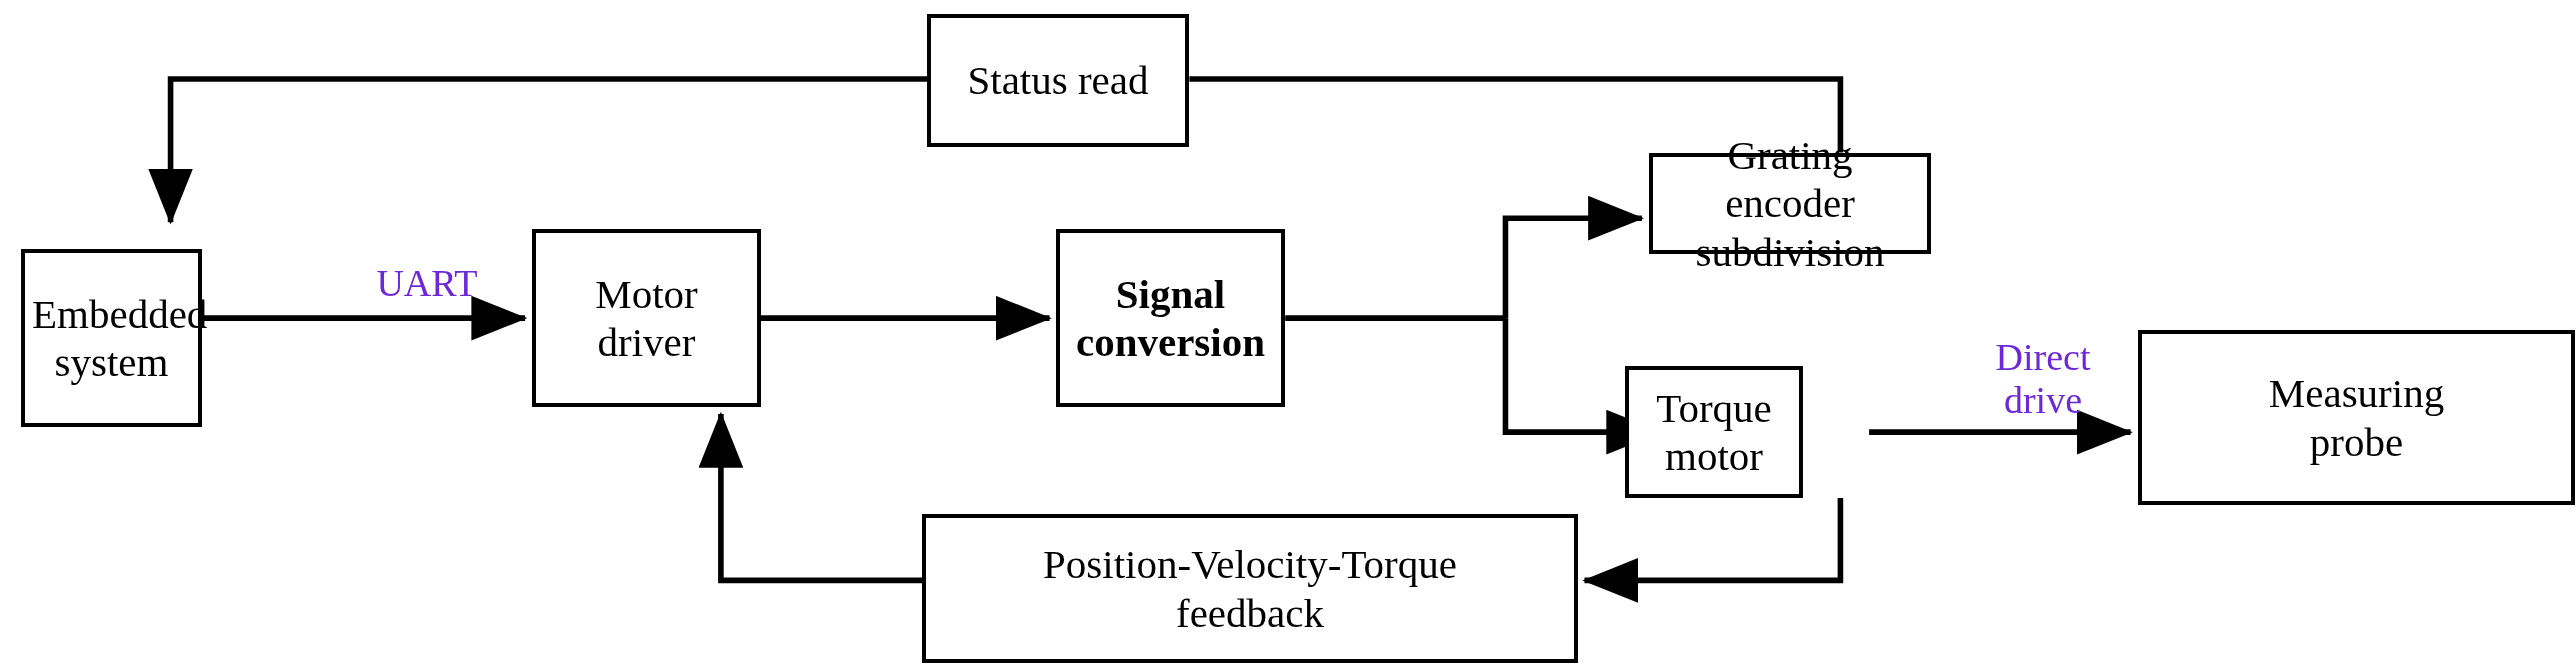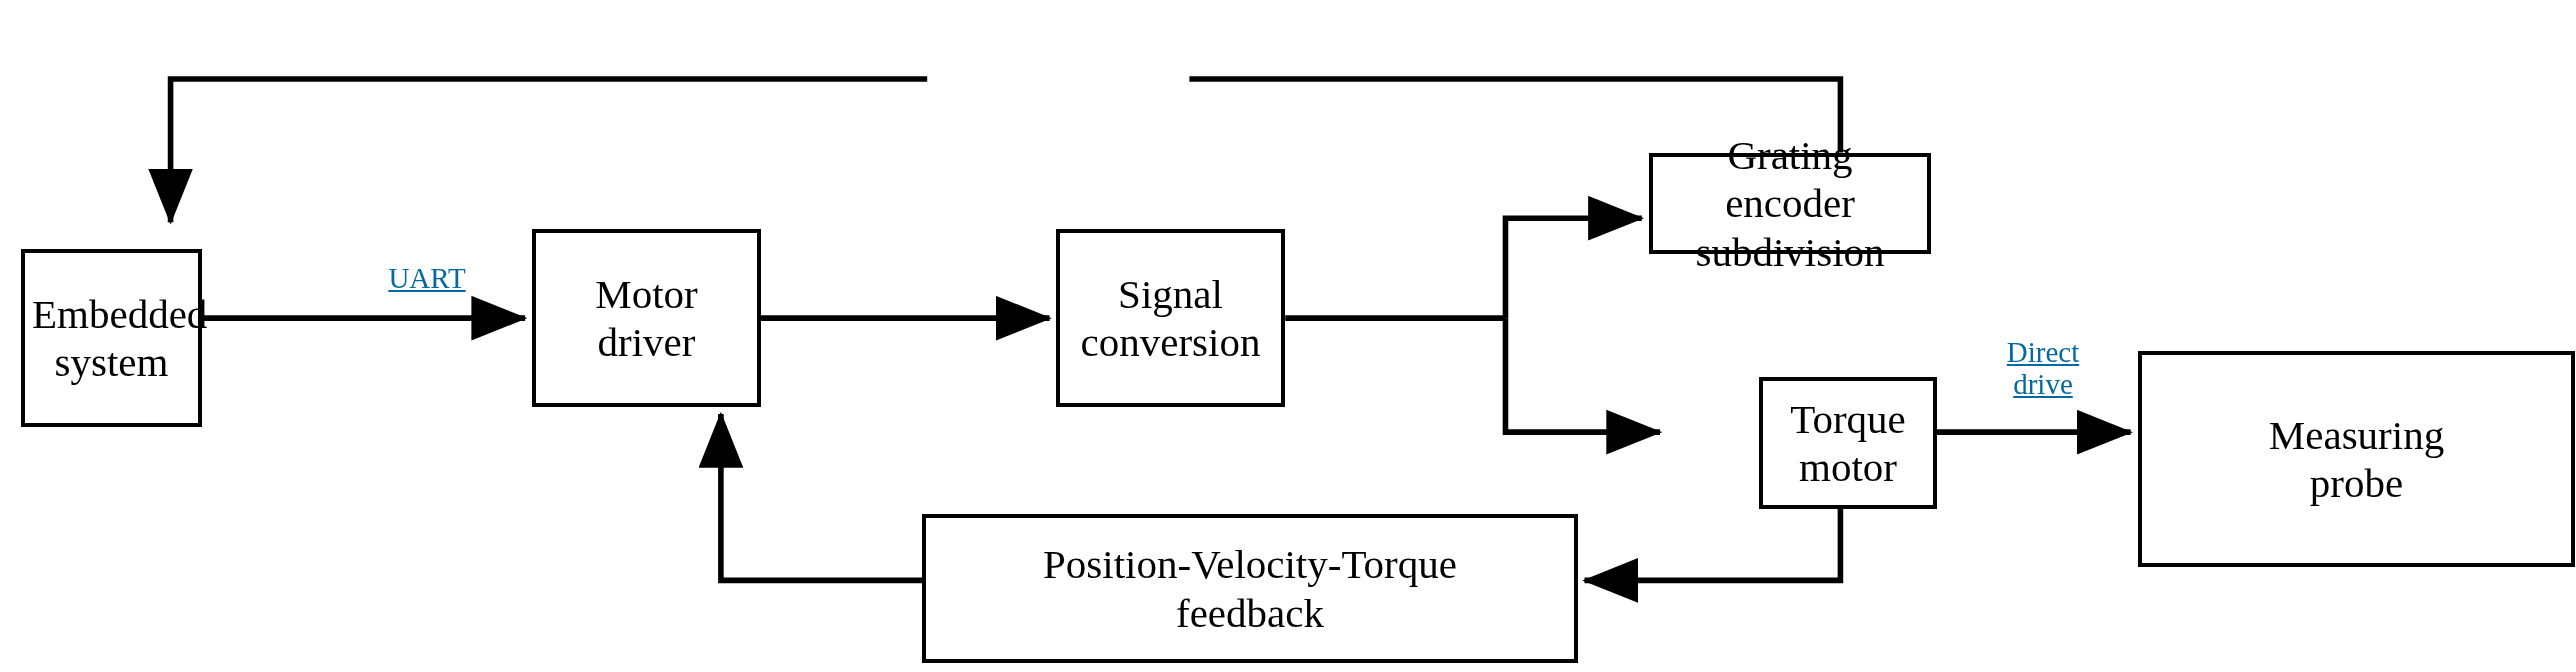--- a/index.html
+++ b/index.html
@@ -38,37 +38,36 @@
     font-family: "Liberation Serif", "DejaVu Serif", serif;
   }
   .node-label {
     display: block;
     width: 100%;
     padding: 0 7px;
     box-sizing: border-box;
   }
   .edge-label {
     position: absolute;
-    color: #0369a1;
-    font-size: 29px;
+    color: #6d28d9;
+    font-size: 38px;
     line-height: 1.12;
     text-align: center;
     font-family: "Liberation Serif", "DejaVu Serif", serif;
     white-space: pre-line;
-    text-decoration: underline;
   }
 
   
   #node-status-read      { left: 927px; top: 14px;  width: 262px; height: 133px; }
   #node-embedded-system  { left: 21px;   top: 229px; width: 181px; height: 178px; margin-top: 20px; }
   #node-motor-driver     { left: 532px;  top: 229px; width: 229px; height: 178px; }
-  #node-signal-conversion{ left: 1056px; top: 229px; width: 229px; height: 178px; }
+  #node-signal-conversion{ left: 1056px; top: 229px; width: 229px; height: 178px; font-weight: bold; }
   #node-grating-encoder  { left: 1649px; top: 153px; width: 282px; height: 101px; }
-  #node-torque-motor     { left: 1759px; top: 366px; width: 178px; height: 132px; margin-top: 11px; }
-  #node-measuring-probe  { left: 2138px; top: 351px; width: 437px; height: 216px; }
+  #node-torque-motor     { left: 1625px; top: 366px; width: 178px; height: 132px; }
+  #node-measuring-probe  { left: 2138px; top: 330px; width: 437px; height: 175px; }
   #node-feedback         { left: 922px; top: 514px; width: 656px; height: 149px; }
 
   
   #label-uart        { left: 350px;  top: 262px; width: 154px; }
   #label-direct-drive{ left: 1959px; top: 336px; width: 168px; }
 </style>
 </head>
 <body>
 
 <div id="diagram-root">
@@ -98,20 +97,23 @@
 
       <path d="M 2672,618 L 3046,618" marker-end="url(#arrowhead)"></path>
 
       <path d="M 2631,712 L 2631,830 L 2265,830" marker-end="url(#arrowhead)"></path>
 
       <path d="M 1318,830 L 1030,830 L 1030,592" marker-end="url(#arrowhead)"></path>
 
     </g>
   </svg>
 
+  <div class="node-box" id="node-status-read">
+    <span class="node-label">Status read</span>
+  </div>
 
   <div class="node-box" id="node-embedded-system">
     <span class="node-label">Embedded<br>system</span>
   </div>
 
   <div class="node-box" id="node-motor-driver">
     <span class="node-label">Motor driver</span>
   </div>
 
   <div class="node-box" id="node-signal-conversion">

